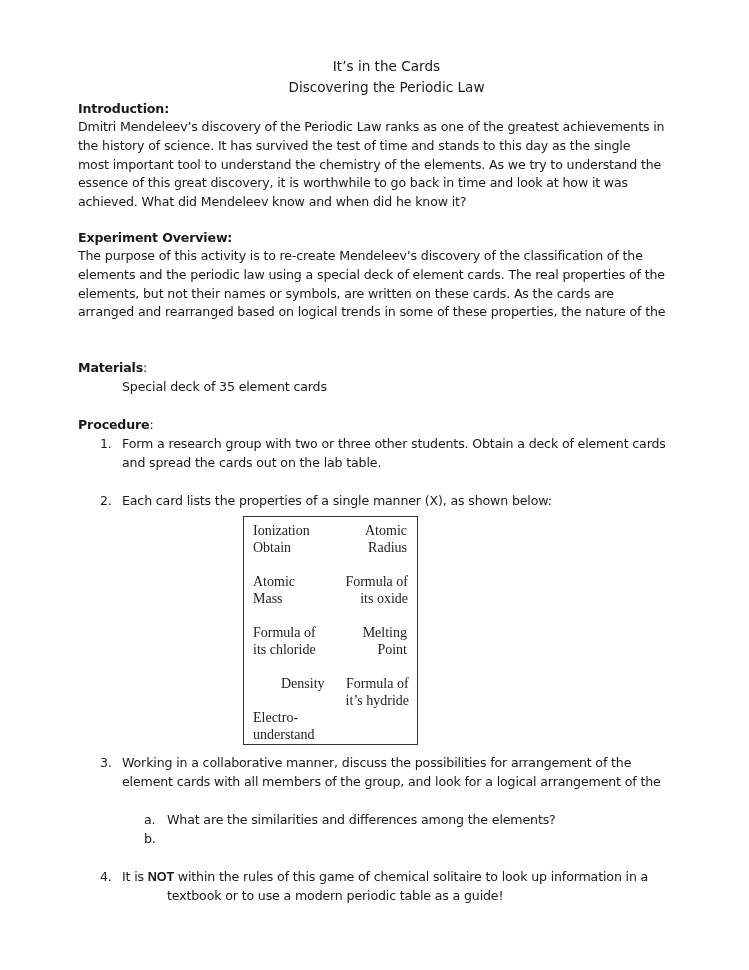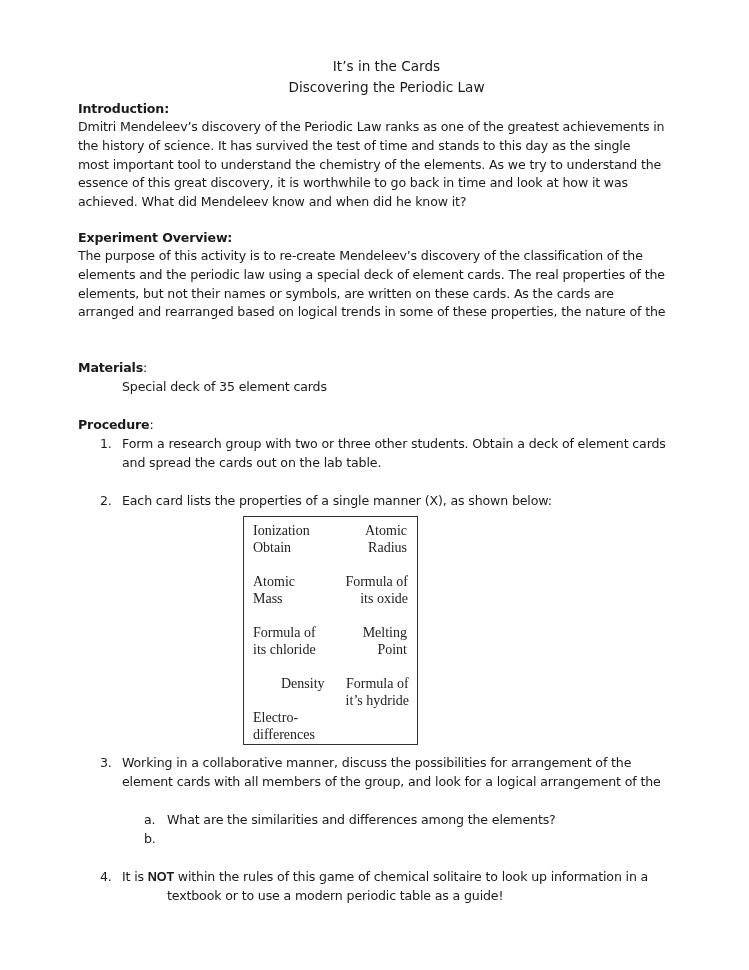--- a/index.html
+++ b/index.html
@@ -83,21 +83,21 @@
     <div class="cl" style="left:9px; top:158px;margin-left:28px;">
       <div>Density</div>
     </div>
     <div class="cl" style="right:8px; top:158px; text-align:center;">
       <div>Formula of</div>
       <div>it’s hydride</div>
     </div>
 
     <div class="cl" style="left:9px; top:192px;">
       <div>Electro-</div>
-      <div>differences</div>
+      <div>understand</div>
     </div>
   </div>
 
   <div class="t" style="left:88px; top:754px;">3.</div>
   <div class="t" style="left:110px; top:754px;">Working in a collaborative manner, discuss the possibilities for arrangement of the</div>
   <div class="t" style="left:110px; top:773px;">element cards with all members of the group, and look for a logical arrangement of the</div>
   <div class="t" style="left:132px; top:811px;">a.</div>
   <div class="t" style="left:155px; top:811px;">What are the similarities and differences among the elements?</div>
   <div class="t" style="left:132px; top:830px;">b.</div>
 

